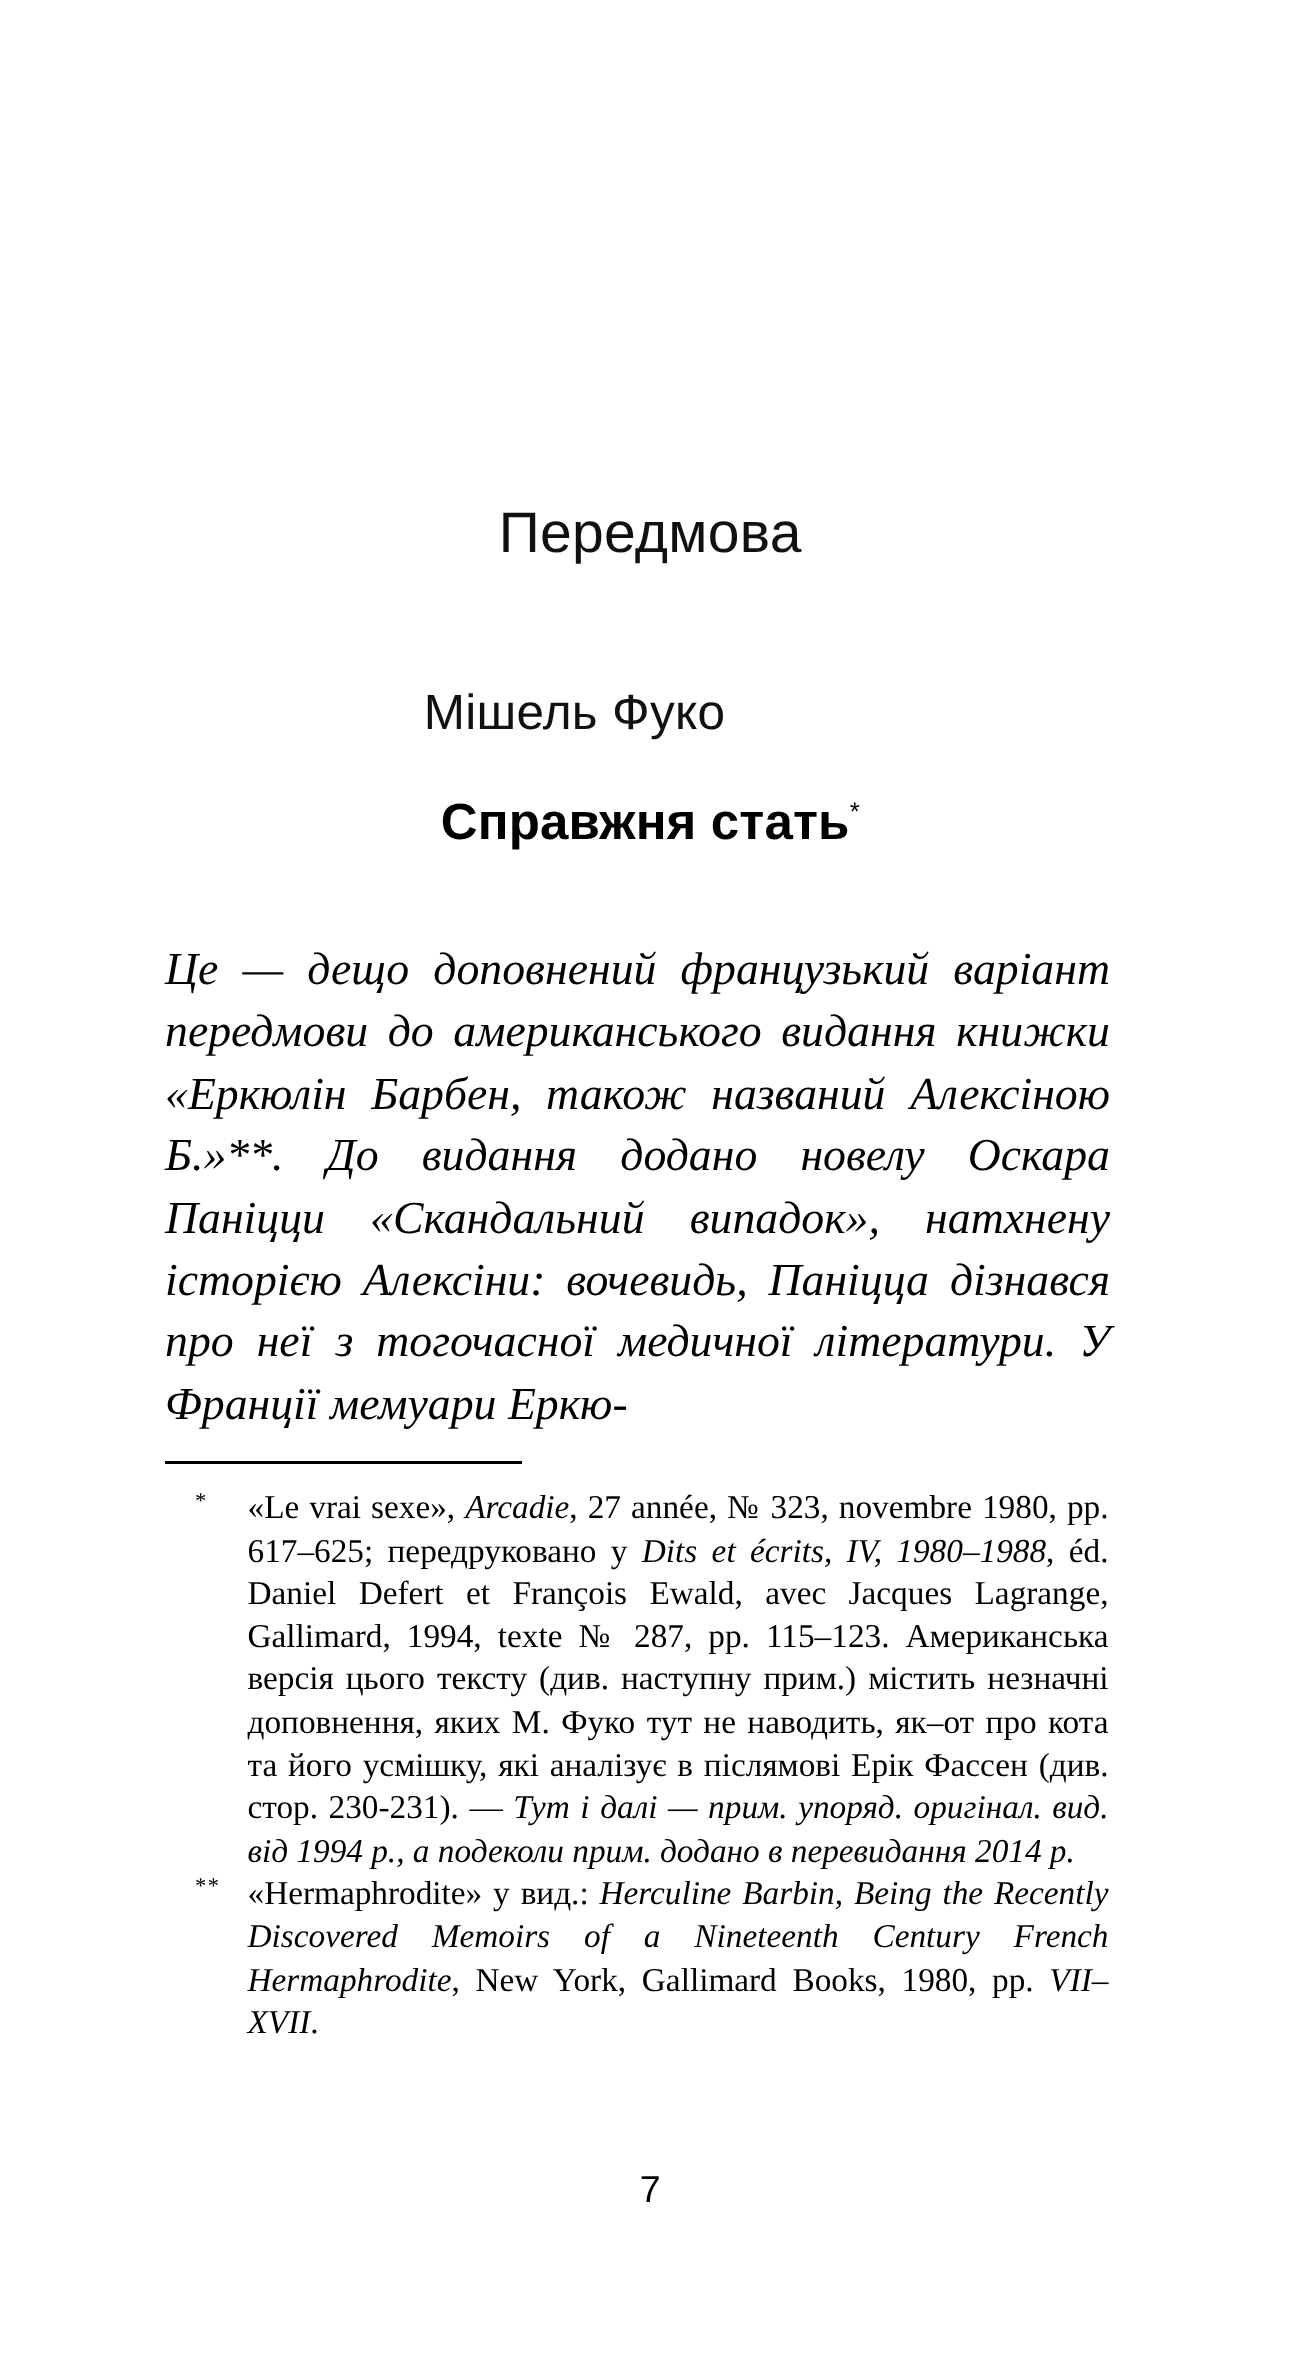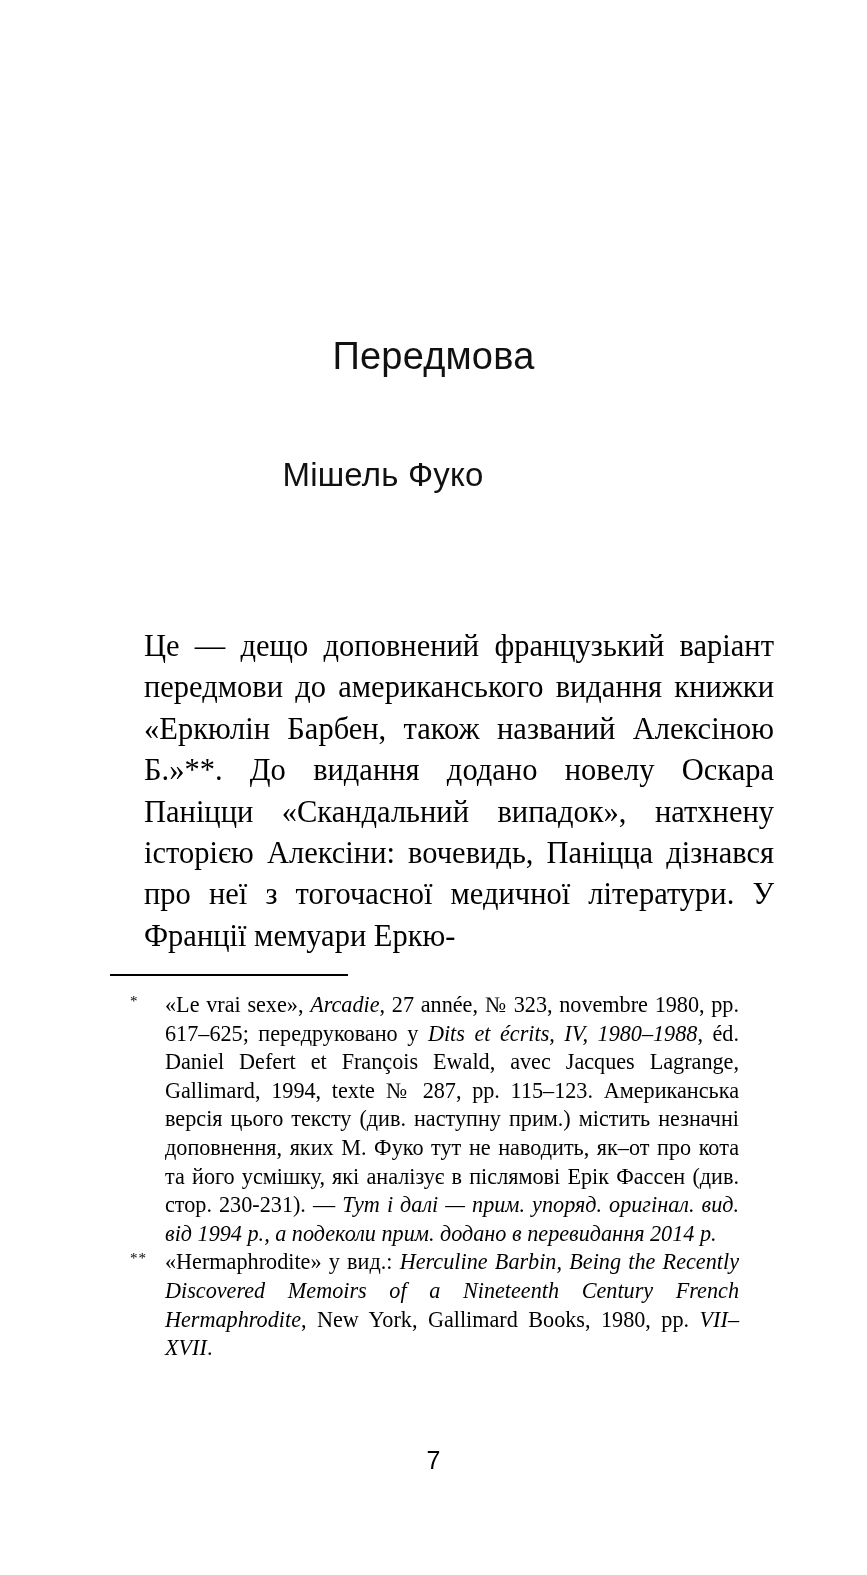--- a/index.html
+++ b/index.html
@@ -72,27 +72,27 @@
     line-height: 0;
   }
 
   
   .body-text {
     position: absolute;
     left: 110px;
     top: 626px;
     width: 630px;
     font-family: "Liberation Serif", "DejaVu Serif", serif;
+    font-style: italic;
     font-size: 30.5px;
     line-height: 41.4px;
     text-align: justify;
     text-justify: inter-word;
     color: #000000;
     hyphens: manual;
-    margin-left: 34px;
   }
 
   
   .fn-rule {
     position: absolute;
     left: 110px;
     top: 974px;
     width: 238px;
     height: 2px;
     background: #000000;
@@ -144,20 +144,23 @@
 </style>
 </head>
 <body>
 
 <div class="page">
 
   <div class="section-title">Передмова</div>
 
   <div class="author-name">Мішель Фуко</div>
 
+  <div class="essay-title">
+    <span>Справжня стать</span><span class="fn-ref">*</span>
+  </div>
 
   <div class="body-text">Це — дещо доповнений французький варіант передмови до американського видання книжки «Еркюлін Барбен, також названий Алексіною Б.»**. До видання додано новелу Оскара Паніцци «Скандальний випадок», натхнену історією Алексіни: вочевидь, Паніцца дізнався про неї з тогочасної медичної літератури. У Франції мемуари Еркю-</div>
 
   <div class="fn-rule"></div>
 
   <div class="footnotes">
     <div class="footnote">
       <span class="marker">*</span>
       <span class="fn-body"><span>«Le vrai sexe», </span><i>Arcadie</i><span>, 27 année, № 323, novembre 1980, pp. 617–625; передруковано у </span><i>Dits et écrits, IV, 1980–1988</i><span>, éd. Daniel Defert et François Ewald, avec Jacques Lagrange, Gallimard, 1994, texte № 287, pp. 115–123. Американська версія цього тексту (див. наступну прим.) містить незначні доповнення, яких М. Фуко тут не наводить, як–от про кота та його усмішку, які аналізує в післямові Ерік Фассен (див. стор. 230-231). — </span><i>Тут і далі — прим. упоряд. оригінал. вид. від 1994 р., а подеколи прим. додано в перевидання 2014 р.</i></span>
     </div>

